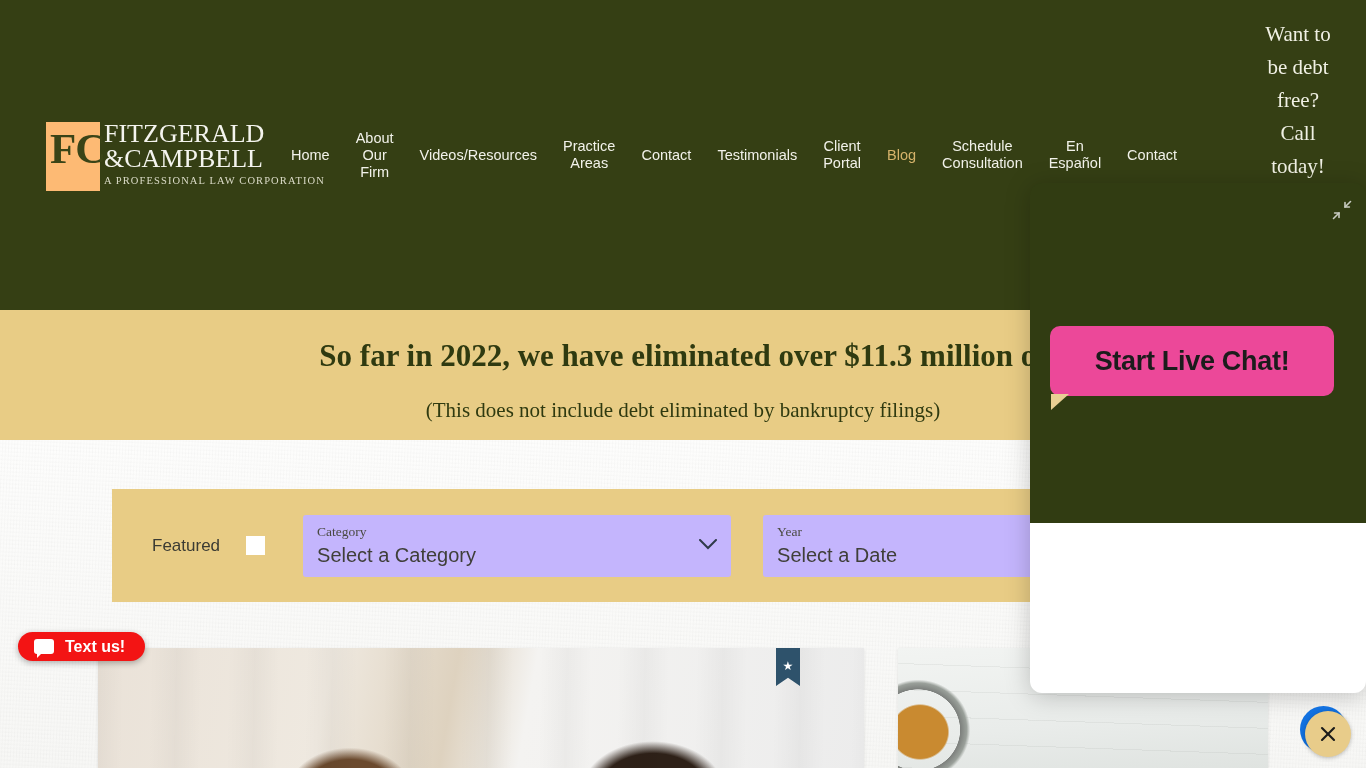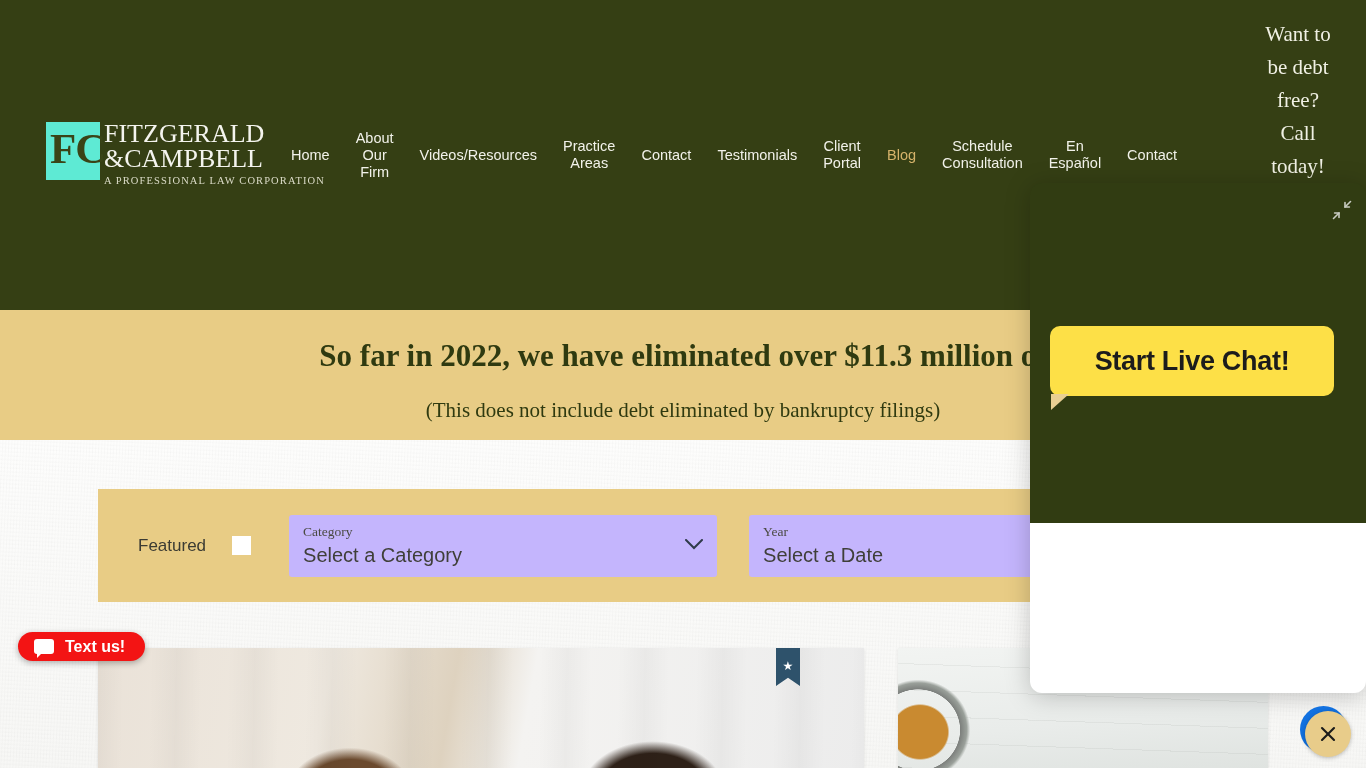--- a/index.html
+++ b/index.html
@@ -32,22 +32,22 @@
     left: 0; top: 0; width: 1366px; height: 310px;
     background: #353f14;
   }
   .logo {
     position: absolute;
     left: 46px; top: 121px;
     width: 215px; height: 70px;
     display: flex; align-items: flex-start;
   }
   .logo-mark {
-    width: 54px; height: 58px;
-    background: #5eead4;
+    width: 54px; height: 69px;
+    background: #fdba74;
     flex: 0 0 auto;
     position: relative;
     margin-top: 1px;
   }
   .logo-mark .fc {
     position: absolute;
     left: 4px; top: 1px;
     font-family: "Liberation Serif", serif;
     font-size: 43px;
     font-weight: 700;
@@ -141,21 +141,21 @@
   .banner-sub {
     color: #2f3a10;
     font-size: 21px;
     line-height: 26px;
     padding-top: 23px;
   }
 
   
   .filterbar {
     position: absolute;
-    left: 98px; top: 489px;
+    left: 112px; top: 489px;
     width: 1170px; height: 113px;
     background: #e8cc85;
     display: flex;
     align-items: center;
     padding-left: 40px;
   }
   .featured-group {
     display: flex; align-items: center;
     margin-right: 38px;
   }
@@ -303,21 +303,21 @@
     position: absolute;
     right: 14px; top: 17px;
     width: 20px; height: 20px;
     cursor: pointer;
     z-index: 3;
   }
   .chat-prompt {
     position: absolute;
     left: 20px; top: 143px;
     width: 284px; height: 70px;
-    background: #fde047;
+    background: #ec4899;
     border-radius: 10px;
     display: flex; align-items: center; justify-content: center;
     cursor: pointer;
     z-index: 3;
   }
   .chat-prompt:after {
     content: "";
     position: absolute;
     left: 1px; bottom: -14px;
     border-top: 16px solid #e9cf93;

